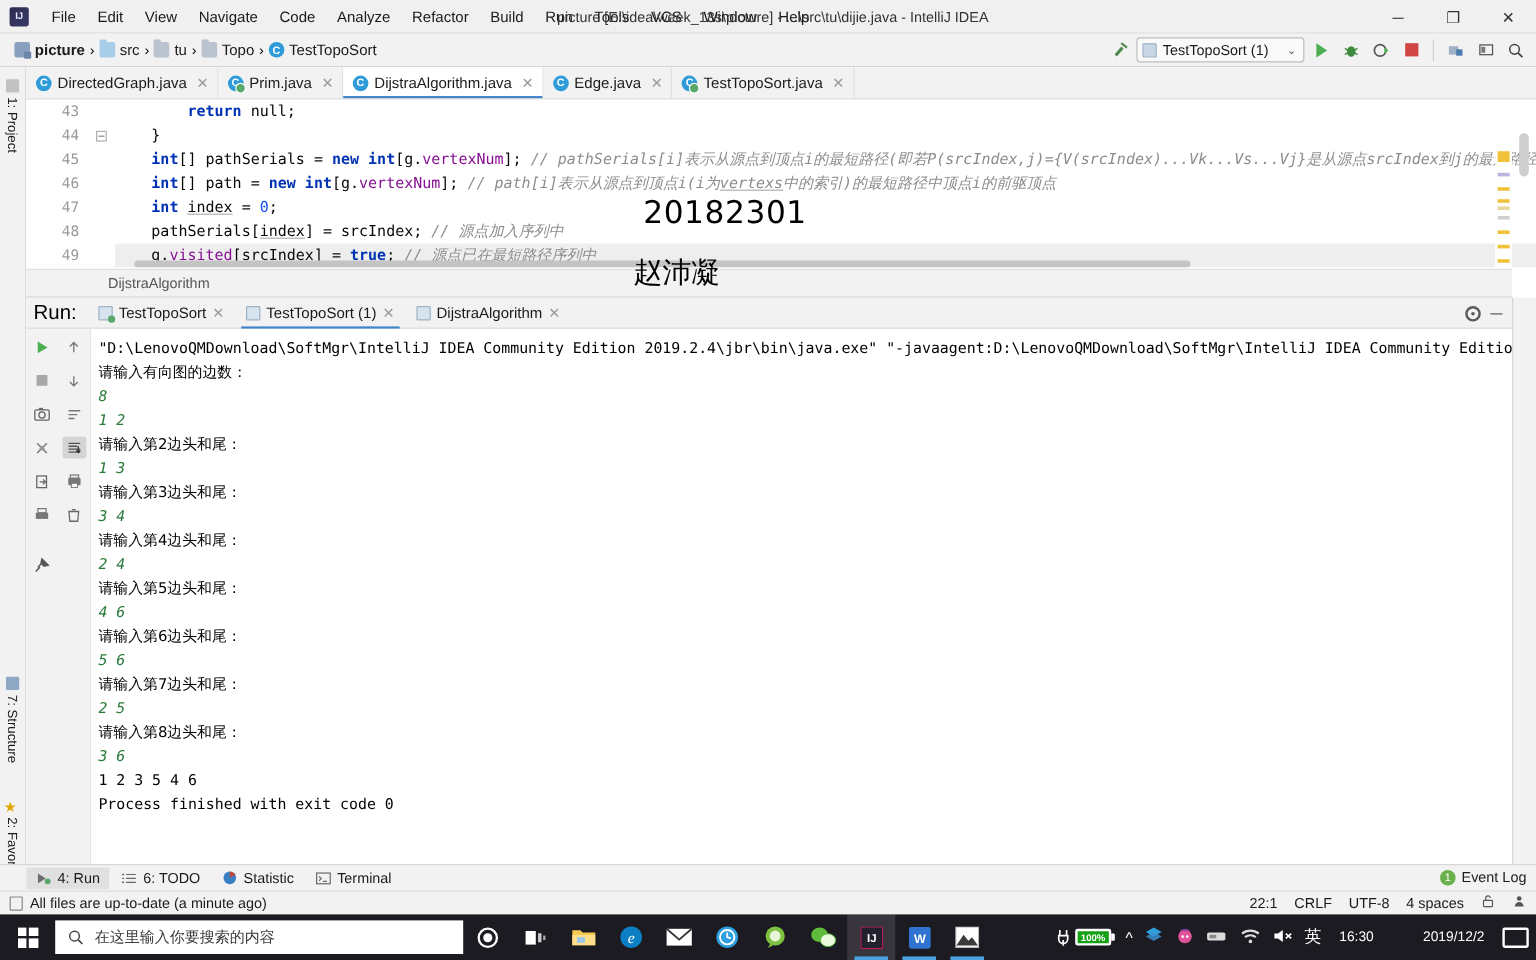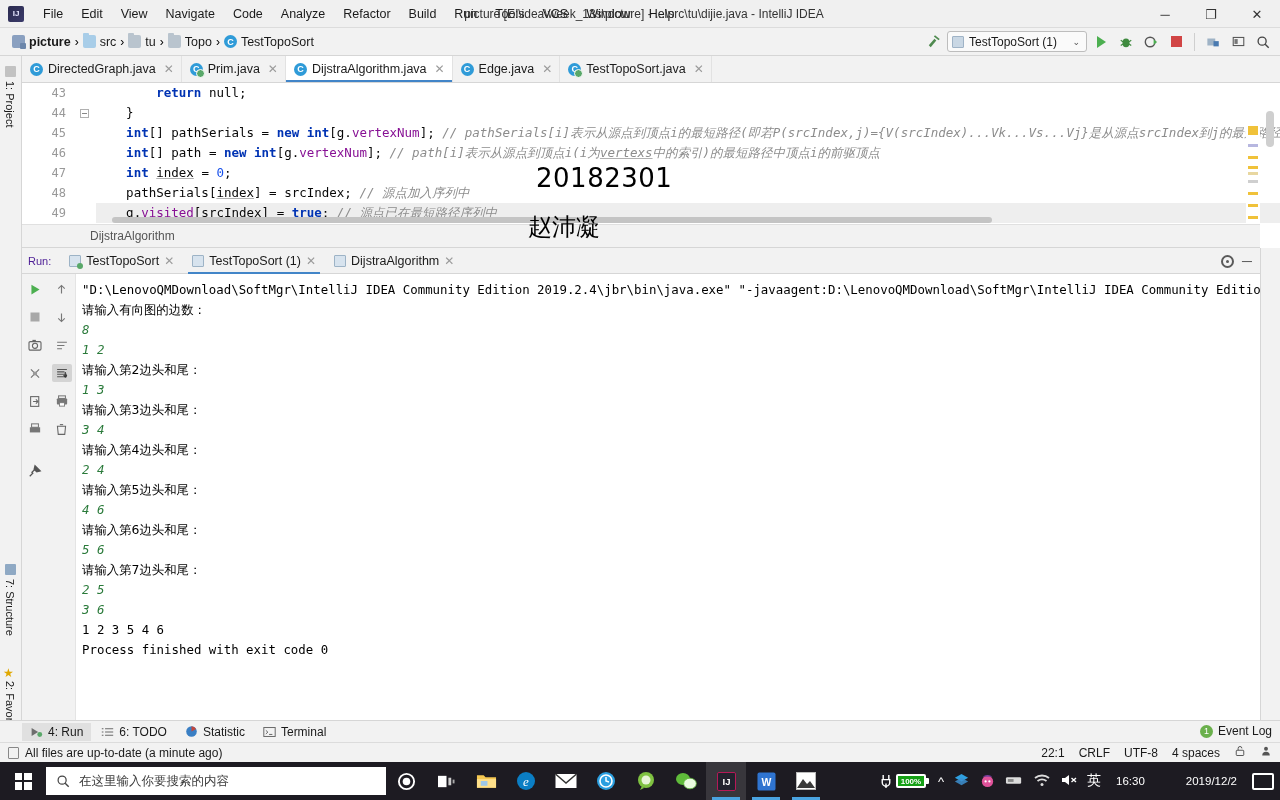--- a/index.html
+++ b/index.html
@@ -183,21 +183,21 @@
     display: flex; align-items: center; padding-left: 68px;
     font-size: 12px; color: #555;
   }
 
   
   .runwin { position: absolute; left: 22px; right: 20px; top: 249px; bottom: 38px; background: #fff; }
   .run-header {
     height: 25px; background: #f2f2f2; display: flex; align-items: center;
     border-bottom: 1px solid #d6d6d6; padding-left: 6px; gap: 2px;
   }
-  .run-label { font-size: 11px; color: #4c1d95; margin-right: 8px; }
+  .run-label { font-size: 17px; color: #000000; margin-right: 8px; }
   .rtab {
     display:flex; align-items:center; gap:5px; height: 25px; padding: 0 8px;
     font-size: 12.5px; color:#1a1a1a; position:relative; white-space:nowrap;
   }
   .rtab.active::after{content:"";position:absolute;left:4px;right:4px;bottom:0;height:2px;background:#4285c8;}
   .rtab .x{color:#9a9a9a;font-size:12px;}
   .rtab-ic{width:12px;height:12px;background:#d7e3ee;border:1px solid #9db3c6;border-radius:1px;flex:none;position:relative;}
   .rtab-ic.dot::after{content:"";position:absolute;right:-3px;bottom:-3px;width:6px;height:6px;border-radius:50%;background:#59a869;}
   .run-header-right{margin-left:auto;display:flex;align-items:center;gap:8px;padding-right:8px;}
   .gear {
@@ -600,20 +600,21 @@
         <div class="cline cn">请输入第3边头和尾：</div>
         <div class="cline inp">3 4</div>
         <div class="cline cn">请输入第4边头和尾：</div>
         <div class="cline inp">2 4</div>
         <div class="cline cn">请输入第5边头和尾：</div>
         <div class="cline inp">4 6</div>
         <div class="cline cn">请输入第6边头和尾：</div>
         <div class="cline inp">5 6</div>
         <div class="cline cn">请输入第7边头和尾：</div>
         <div class="cline inp">2 5</div>
+        <div class="cline cn">请输入第8边头和尾：</div>
         <div class="cline inp">3 6</div>
         <div class="cline">1 2 3 5 4 6</div>
         <div class="cline">Process finished with exit code 0</div>
         <div class="console-hscroll"></div>
       </div>
     </div>
   </div>
 
   <div class="toolwin-bar">
     <div class="twb active">

